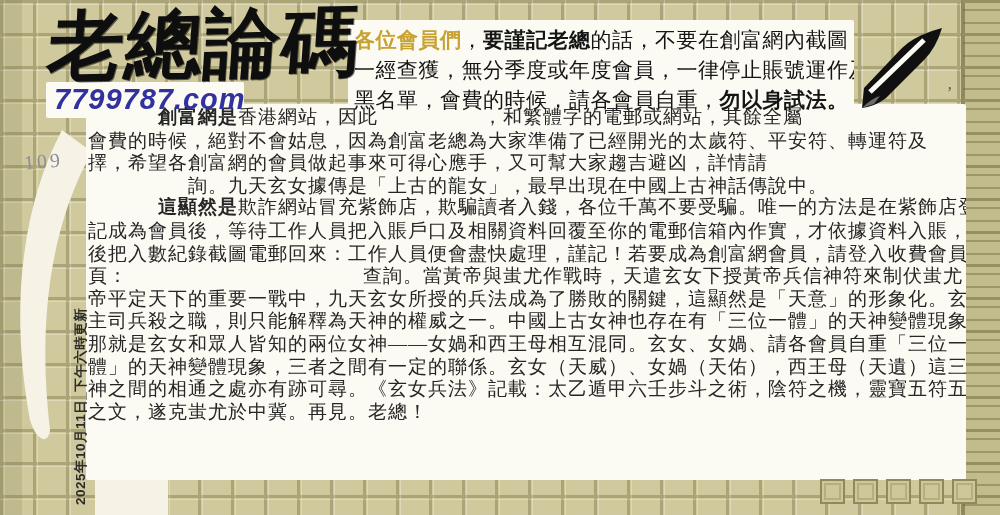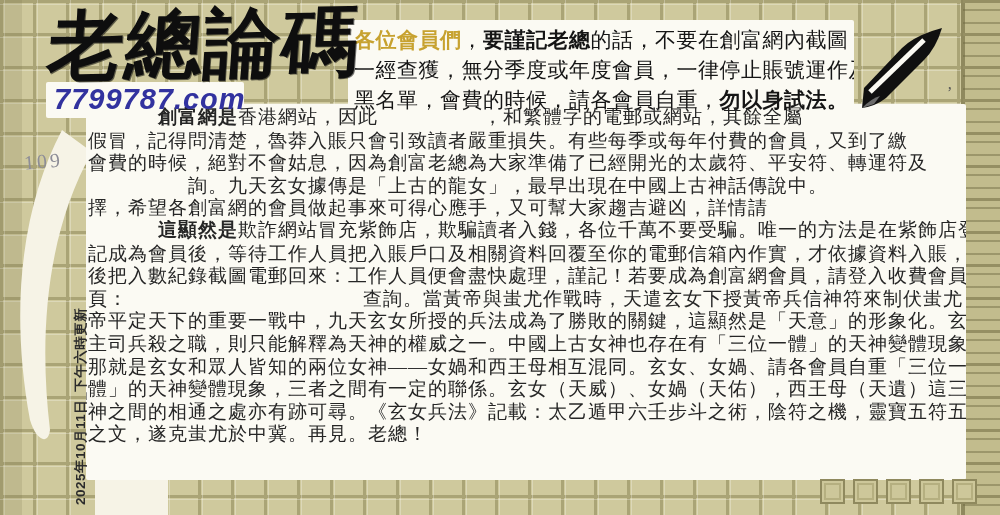--- a/index.html
+++ b/index.html
@@ -132,24 +132,23 @@
       <span class="hl">各位會員們</span><span>，</span><b>要謹記老總</b><span>的話，不要在創富網內截圖，</span>
     </div>
     <div class="nline">一經查獲，無分季度或年度會員，一律停止賬號運作及拉入</div>
     <div class="nline">
       <span>黑名單，會費的時候，請各會員自重，</span><b>勿以身試法。</b>
     </div>
   </div>
 
   <div class="article">
     <div class="bline ind70"><b>創富網是</b><span>香港網站，因此</span><span class="gap105"></span><span>，和繁體字的電郵或網站，其餘全屬</span></div>
-    <div class="bline">假冒，記得問清楚，魯莽入賬只會引致讀者嚴重損失。有些每季或每年付費的會員，又到了繳</div>
     <div class="bline">會費的時候，絕對不會姑息，因為創富老總為大家準備了已經開光的太歲符、平安符、轉運符及</div>
+    <div class="bline">擇，希望各創富網的會員做起事來可得心應手，又可幫大家趨吉避凶，詳情請</div>
     <div class="bline ind90">詢。九天玄女據傳是「上古的龍女」，最早出現在中國上古神話傳說中。</div>
-    <div class="bline">擇，希望各創富網的會員做起事來可得心應手，又可幫大家趨吉避凶，詳情請</div>
     <div class="bline ind70"><b>這顯然是</b><span>欺詐網站冒充紫飾店，欺騙讀者入錢，各位千萬不要受騙。唯一的方法是在紫飾店登</span></div>
     <div class="bline">記成為會員後，等待工作人員把入賬戶口及相關資料回覆至你的電郵信箱內作實，才依據資料入賬，然</div>
     <div class="bline">後把入數紀錄截圖電郵回來：工作人員便會盡快處理，謹記！若要成為創富網會員，請登入收費會員專</div>
     <div class="bline"><span>頁：</span><span class="gap235"></span><span>查詢。當黃帝與蚩尤作戰時，天遣玄女下授黃帝兵信神符來制伏蚩尤，在黃</span></div>
     <div class="bline">帝平定天下的重要一戰中，九天玄女所授的兵法成為了勝敗的關鍵，這顯然是「天意」的形象化。玄女</div>
     <div class="bline">主司兵殺之職，則只能解釋為天神的權威之一。中國上古女神也存在有「三位一體」的天神變體現象，</div>
     <div class="bline">那就是玄女和眾人皆知的兩位女神——女媧和西王母相互混同。玄女、女媧、請各會員自重「三位一</div>
     <div class="bline">體」的天神變體現象，三者之間有一定的聯係。玄女（天威）、女媧（天佑），西王母（天遺）這三女</div>
     <div class="bline">神之間的相通之處亦有跡可尋。《玄女兵法》記載：太乙遁甲六壬步斗之術，陰符之機，靈寶五符五勝</div>
     <div class="bline">之文，遂克蚩尤於中冀。再見。老總！</div>

